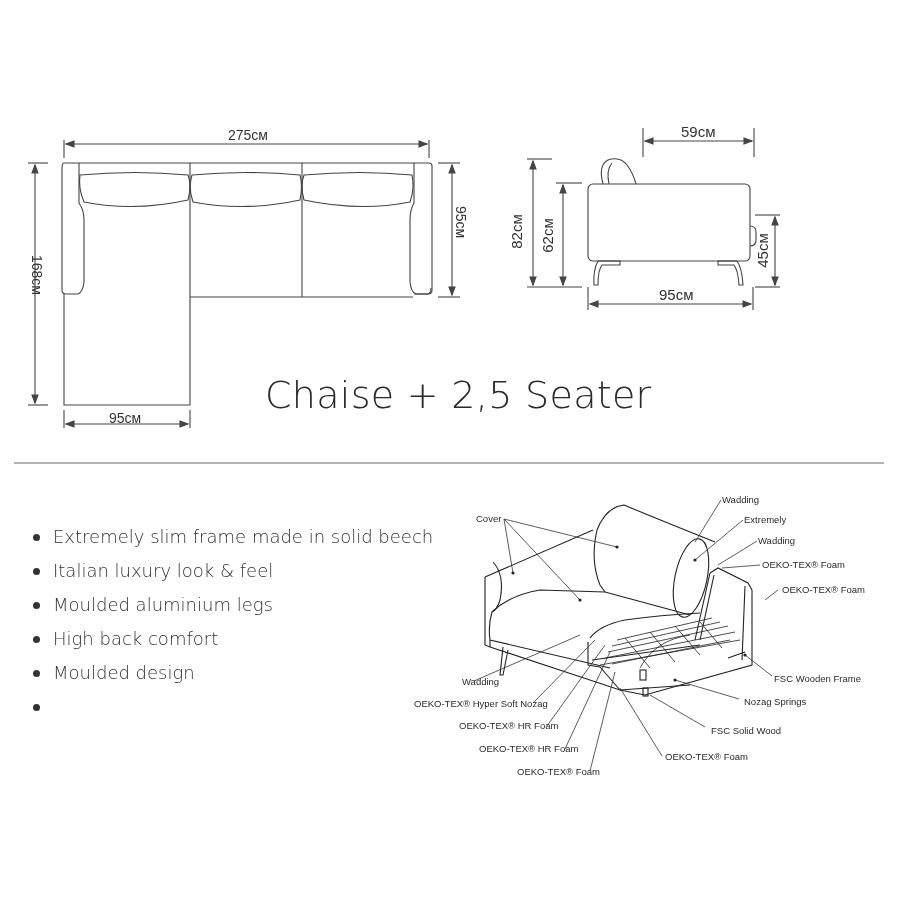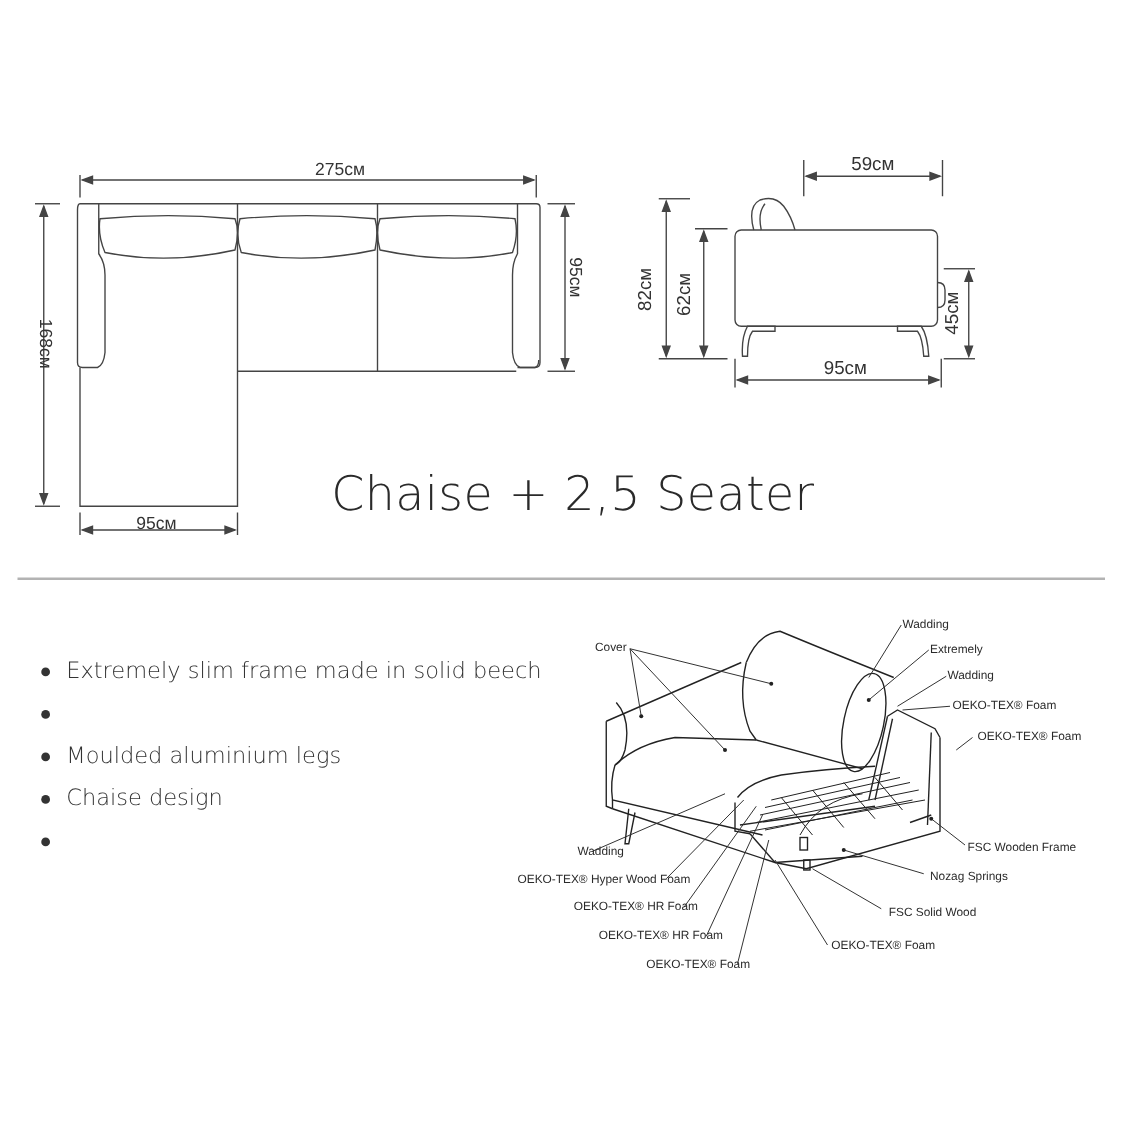--- a/index.html
+++ b/index.html
@@ -190,50 +190,51 @@
   <g fill="#222" stroke="none">
     <circle cx="513" cy="573" r="1.6"></circle>
     <circle cx="580" cy="600" r="1.6"></circle>
     <circle cx="617" cy="547" r="1.6"></circle>
     <circle cx="695" cy="560" r="1.6"></circle>
     <circle cx="745" cy="655" r="1.6"></circle>
     <circle cx="675" cy="680" r="1.6"></circle>
   </g>
 </svg>
 
-<div class="dim-label" style="left:228px; top:128px;margin-left:24px;">275см</div>
+<div class="dim-label" style="left:228px; top:128px;">275см</div>
 <div class="dim-label vert-cw" style="left:17px; top:268px;">168см</div>
 <div class="dim-label vert-cw" style="left:445px; top:215px;">95см</div>
 <div class="dim-label" style="left:109px; top:411px;">95см</div>
 
 <div class="dim-label big" style="left:681px; top:124px;">59см</div>
 <div class="dim-label big vert-ccw" style="left:499px; top:224px;">82см</div>
 <div class="dim-label big vert-ccw" style="left:530px; top:228px;">62см</div>
 <div class="dim-label big vert-ccw" style="left:745px; top:243px;">45см</div>
 <div class="dim-label big" style="left:659px; top:287px;">95см</div>
 
 <div class="title">Chaise + 2,5 Seater</div>
 
 <div class="divider"></div>
 
 <ul class="features">
   <li><span class="bullet"></span><span>Extremely slim frame made in solid beech</span></li>
-  <li><span class="bullet"></span></li>
+  <li><span class="bullet"></span><span>Italian luxury look &amp; feel</span></li>
   <li><span class="bullet"></span><span>Moulded aluminium legs</span></li>
-  <li><span class="bullet"></span><span>Chaise design</span></li>
+  <li><span class="bullet"></span><span>High back comfort</span></li>
+  <li><span class="bullet"></span><span>Moulded design</span></li>
   <li><span class="bullet"></span></li>
 </ul>
 
 <div class="callout" style="left:476px; top:514px;">Cover</div>
 <div class="callout" style="left:722px; top:495px;">Wadding</div>
 <div class="callout" style="left:744px; top:515px;">Extremely</div>
 <div class="callout" style="left:758px; top:536px;">Wadding</div>
 <div class="callout" style="left:762px; top:560px;">OEKO-TEX® Foam</div>
 <div class="callout" style="left:782px; top:585px;">OEKO-TEX® Foam</div>
 <div class="callout" style="left:462px; top:677px;">Wadding</div>
-<div class="callout" style="left:414px; top:699px;">OEKO-TEX® Hyper Wood Foam</div>
+<div class="callout" style="left:414px; top:699px;">OEKO-TEX® Hyper Soft Nozag</div>
 <div class="callout" style="left:459px; top:721px;">OEKO-TEX® HR Foam</div>
 <div class="callout" style="left:479px; top:744px;">OEKO-TEX® HR Foam</div>
 <div class="callout" style="left:517px; top:767px;">OEKO-TEX® Foam</div>
 <div class="callout" style="left:665px; top:752px;">OEKO-TEX® Foam</div>
 <div class="callout" style="left:774px; top:674px;">FSC Wooden Frame</div>
 <div class="callout" style="left:744px; top:697px;">Nozag Springs</div>
 <div class="callout" style="left:711px; top:726px;text-align:center;">FSC Solid Wood</div>
 
 </body></html>

